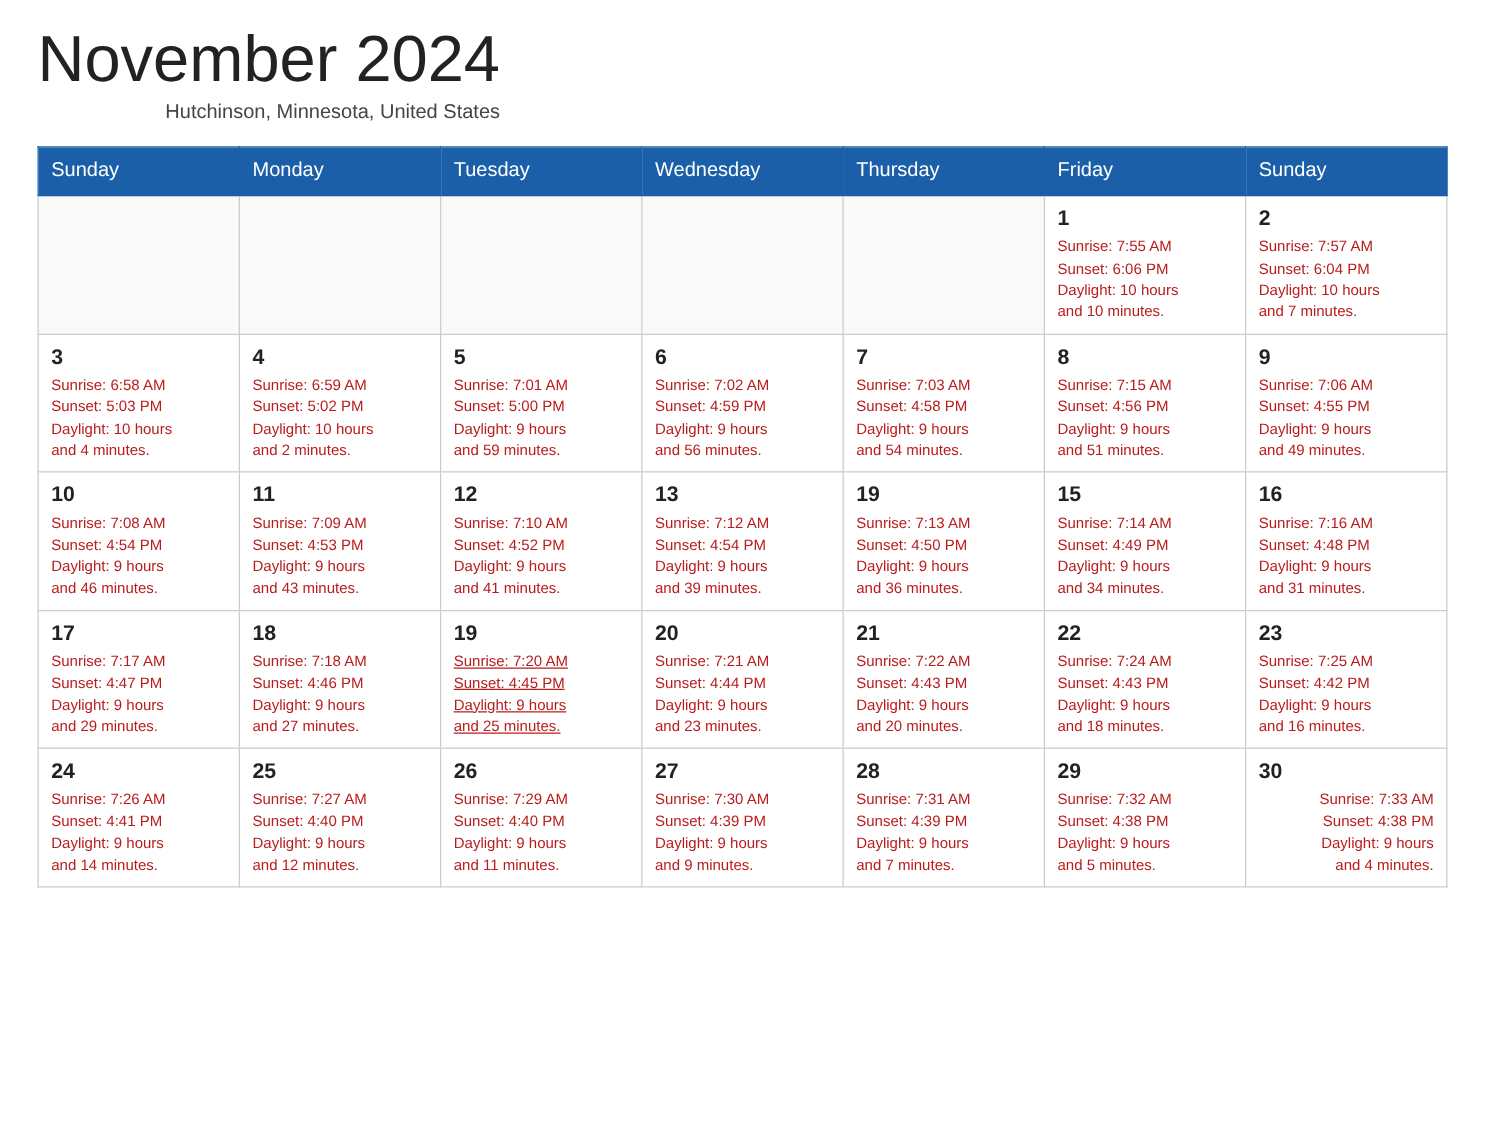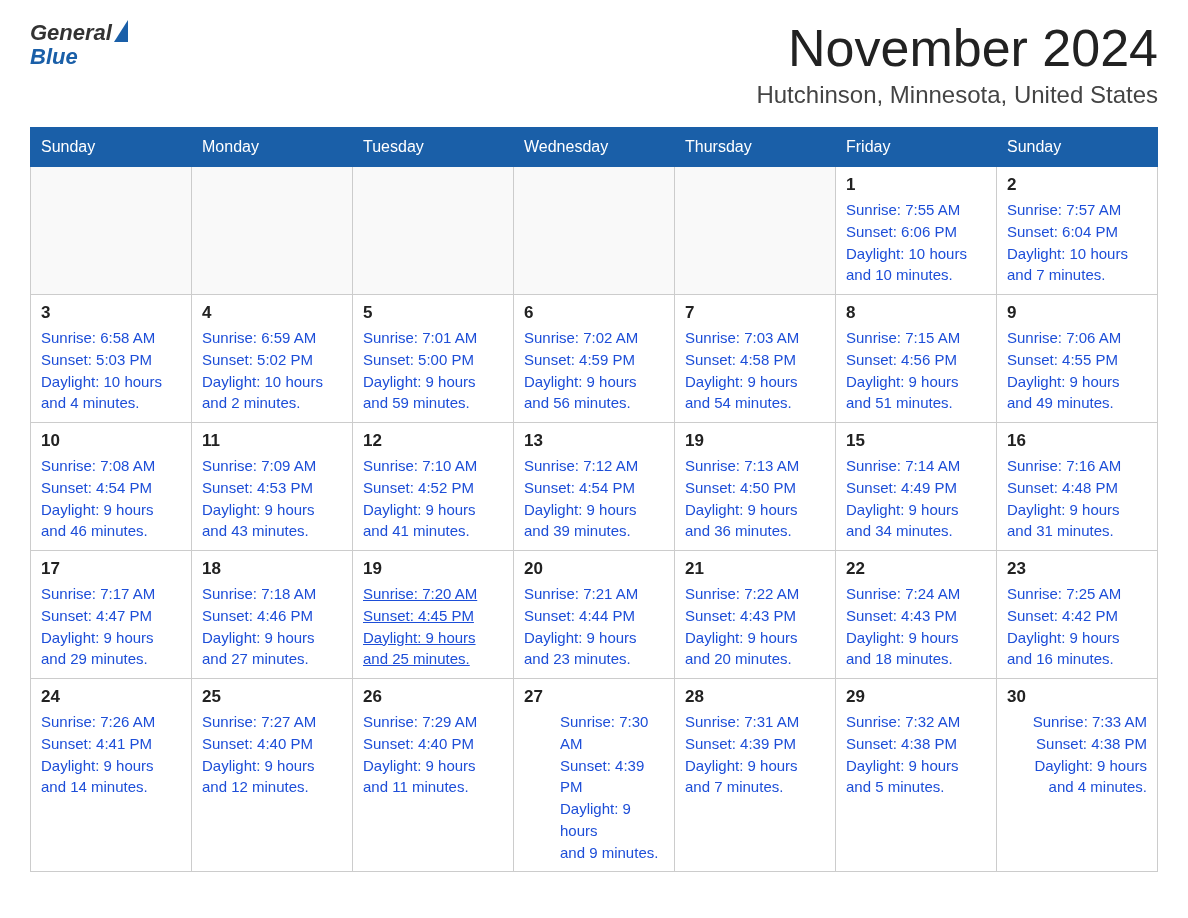--- a/index.html
+++ b/index.html
@@ -57,21 +57,21 @@
     .title-area {
       text-align: right;
     }
     .calendar-title {
       font-size: 52px;
       font-weight: normal;
       color: #222;
       line-height: 1.1;
     }
     .calendar-subtitle {
-      font-size: 24px;
+      font-size: 16px;
       color: #444;
       margin-top: 4px;
     }
     table {
       width: 100%;
       border-collapse: collapse;
       table-layout: fixed;
     }
     th {
       background-color: #1a5fa8;
@@ -92,41 +92,32 @@
     td.empty {
       background: #f9f9f9;
     }
     .day-num {
       font-size: 17px;
       font-weight: bold;
       color: #222;
       margin-bottom: 4px;
     }
     .day-info {
-      font-size: 15px;
-      color: #1d4ed8;
+      font-size: 12px;
+      color: #b91c1c;
       line-height: 1.45;
     }
     tr:last-child td {
       border-bottom: 1px solid #ccc;
     }
   </style>
 </head>
 <body>
 
 <div class="header-area">
-  <div class="logo">
-    <div class="logo-block">
-      <div class="logo-top-row">
-        <span class="logo-text-general">General</span>
-        <span class="logo-triangle"></span>
-      </div>
-      <span class="logo-blue">Blue</span>
-    </div>
-  </div>
   <div class="title-area">
     <div class="calendar-title">November 2024</div>
     <div class="calendar-subtitle">Hutchinson, Minnesota, United States</div>
   </div>
 </div>
 
 <table>
   <thead>
     <tr>
     <th>Sunday</th>
@@ -330,21 +321,21 @@
         </td>
         <td>
           <div class="day-num">26</div>
           <div class="day-info" style="white-space: pre-line;">Sunrise: 7:29 AM
 Sunset: 4:40 PM
 Daylight: 9 hours
 and 11 minutes.</div>
         </td>
         <td>
           <div class="day-num">27</div>
-          <div class="day-info" style="white-space: pre-line; margin-left: 36px;">Sunrise: 7:30 AM
+          <div class="day-info" style="white-space: pre-line;">Sunrise: 7:30 AM
 Sunset: 4:39 PM
 Daylight: 9 hours
 and 9 minutes.</div>
         </td>
         <td>
           <div class="day-num">28</div>
           <div class="day-info" style="white-space: pre-line;">Sunrise: 7:31 AM
 Sunset: 4:39 PM
 Daylight: 9 hours
 and 7 minutes.</div>

